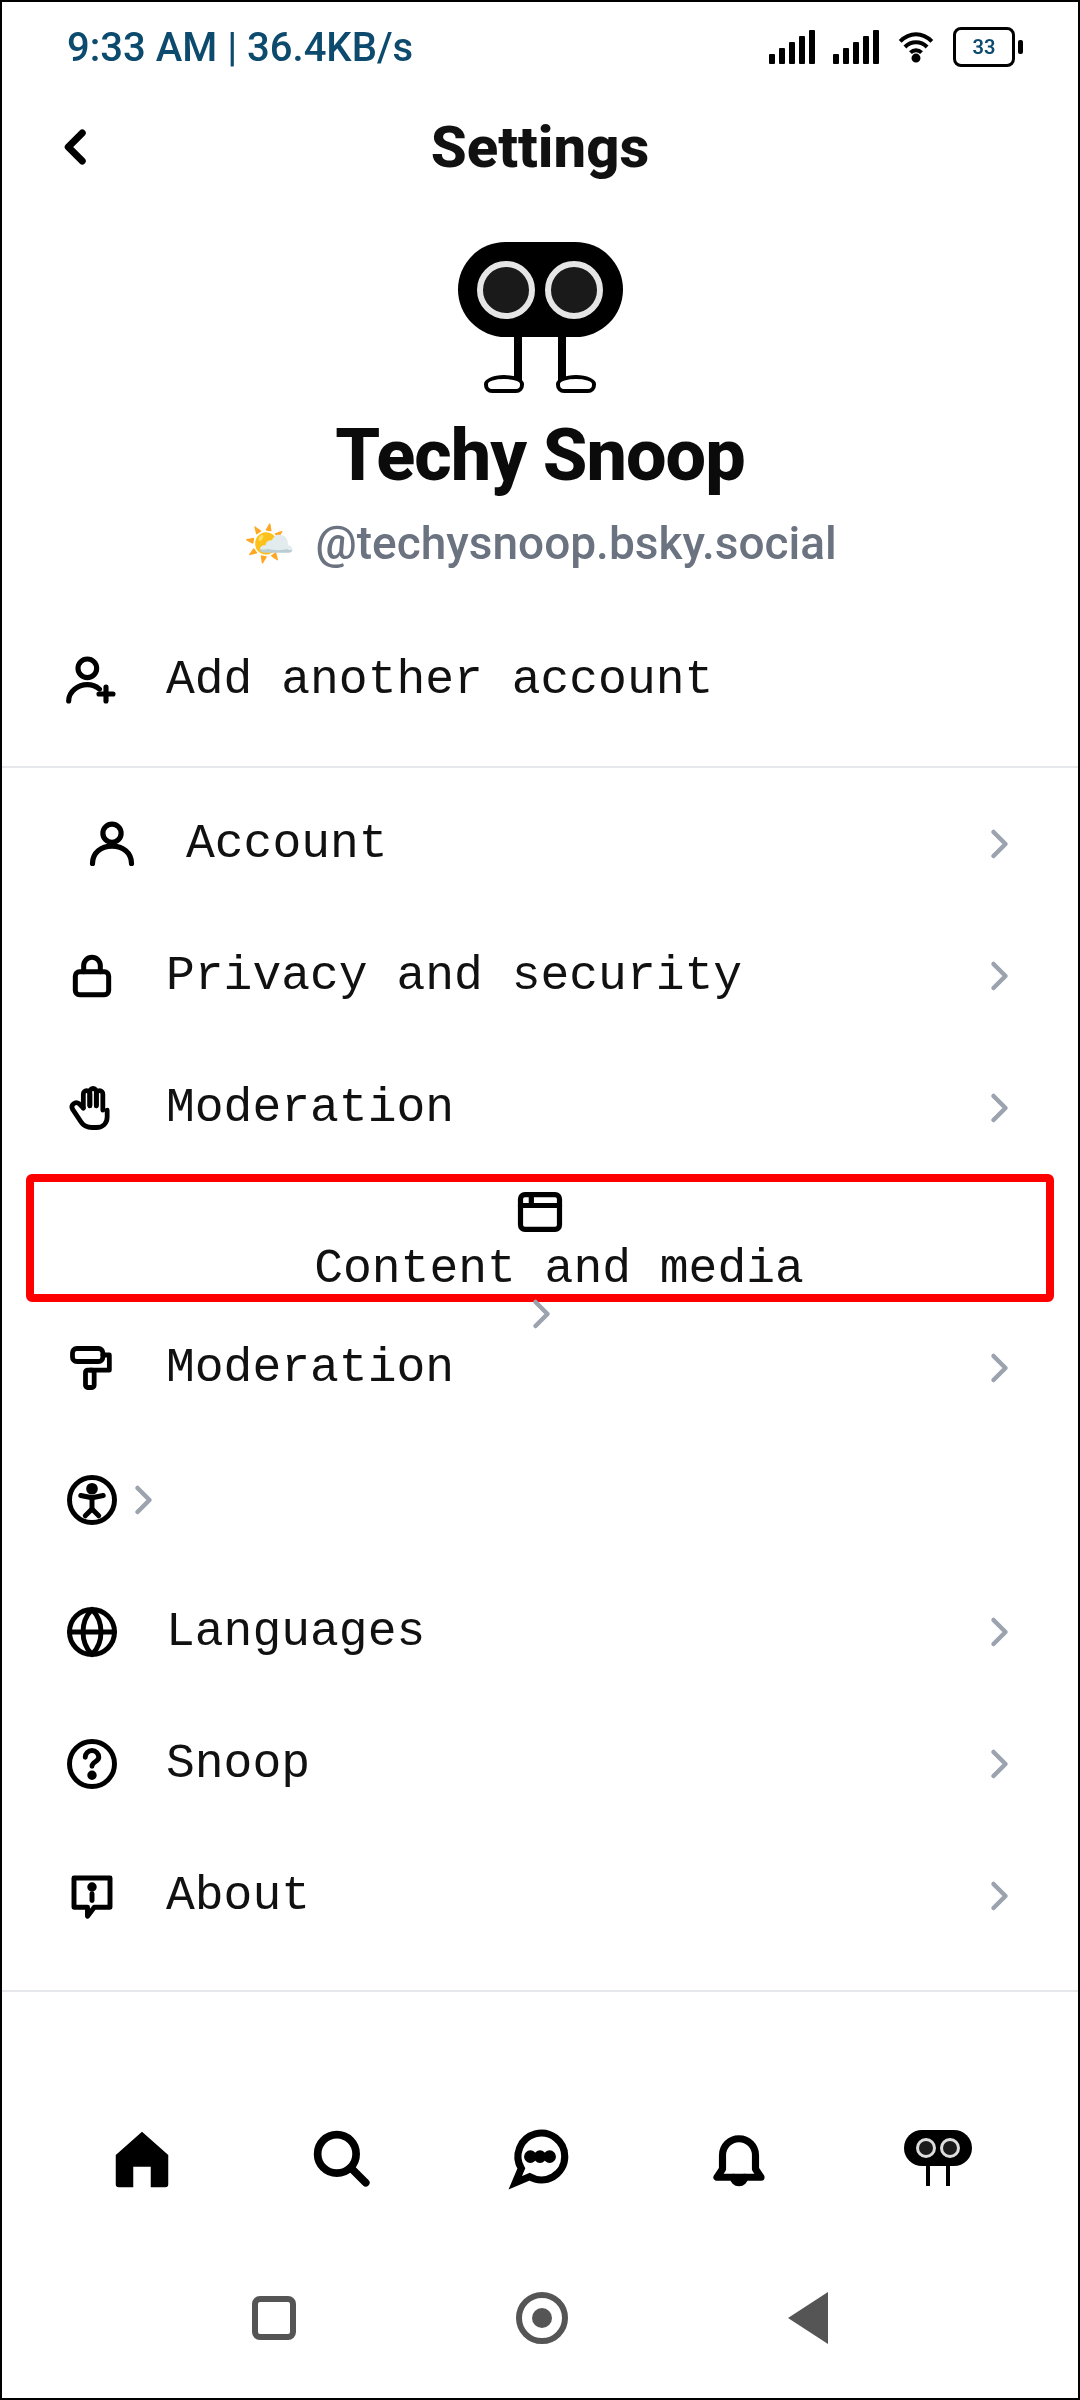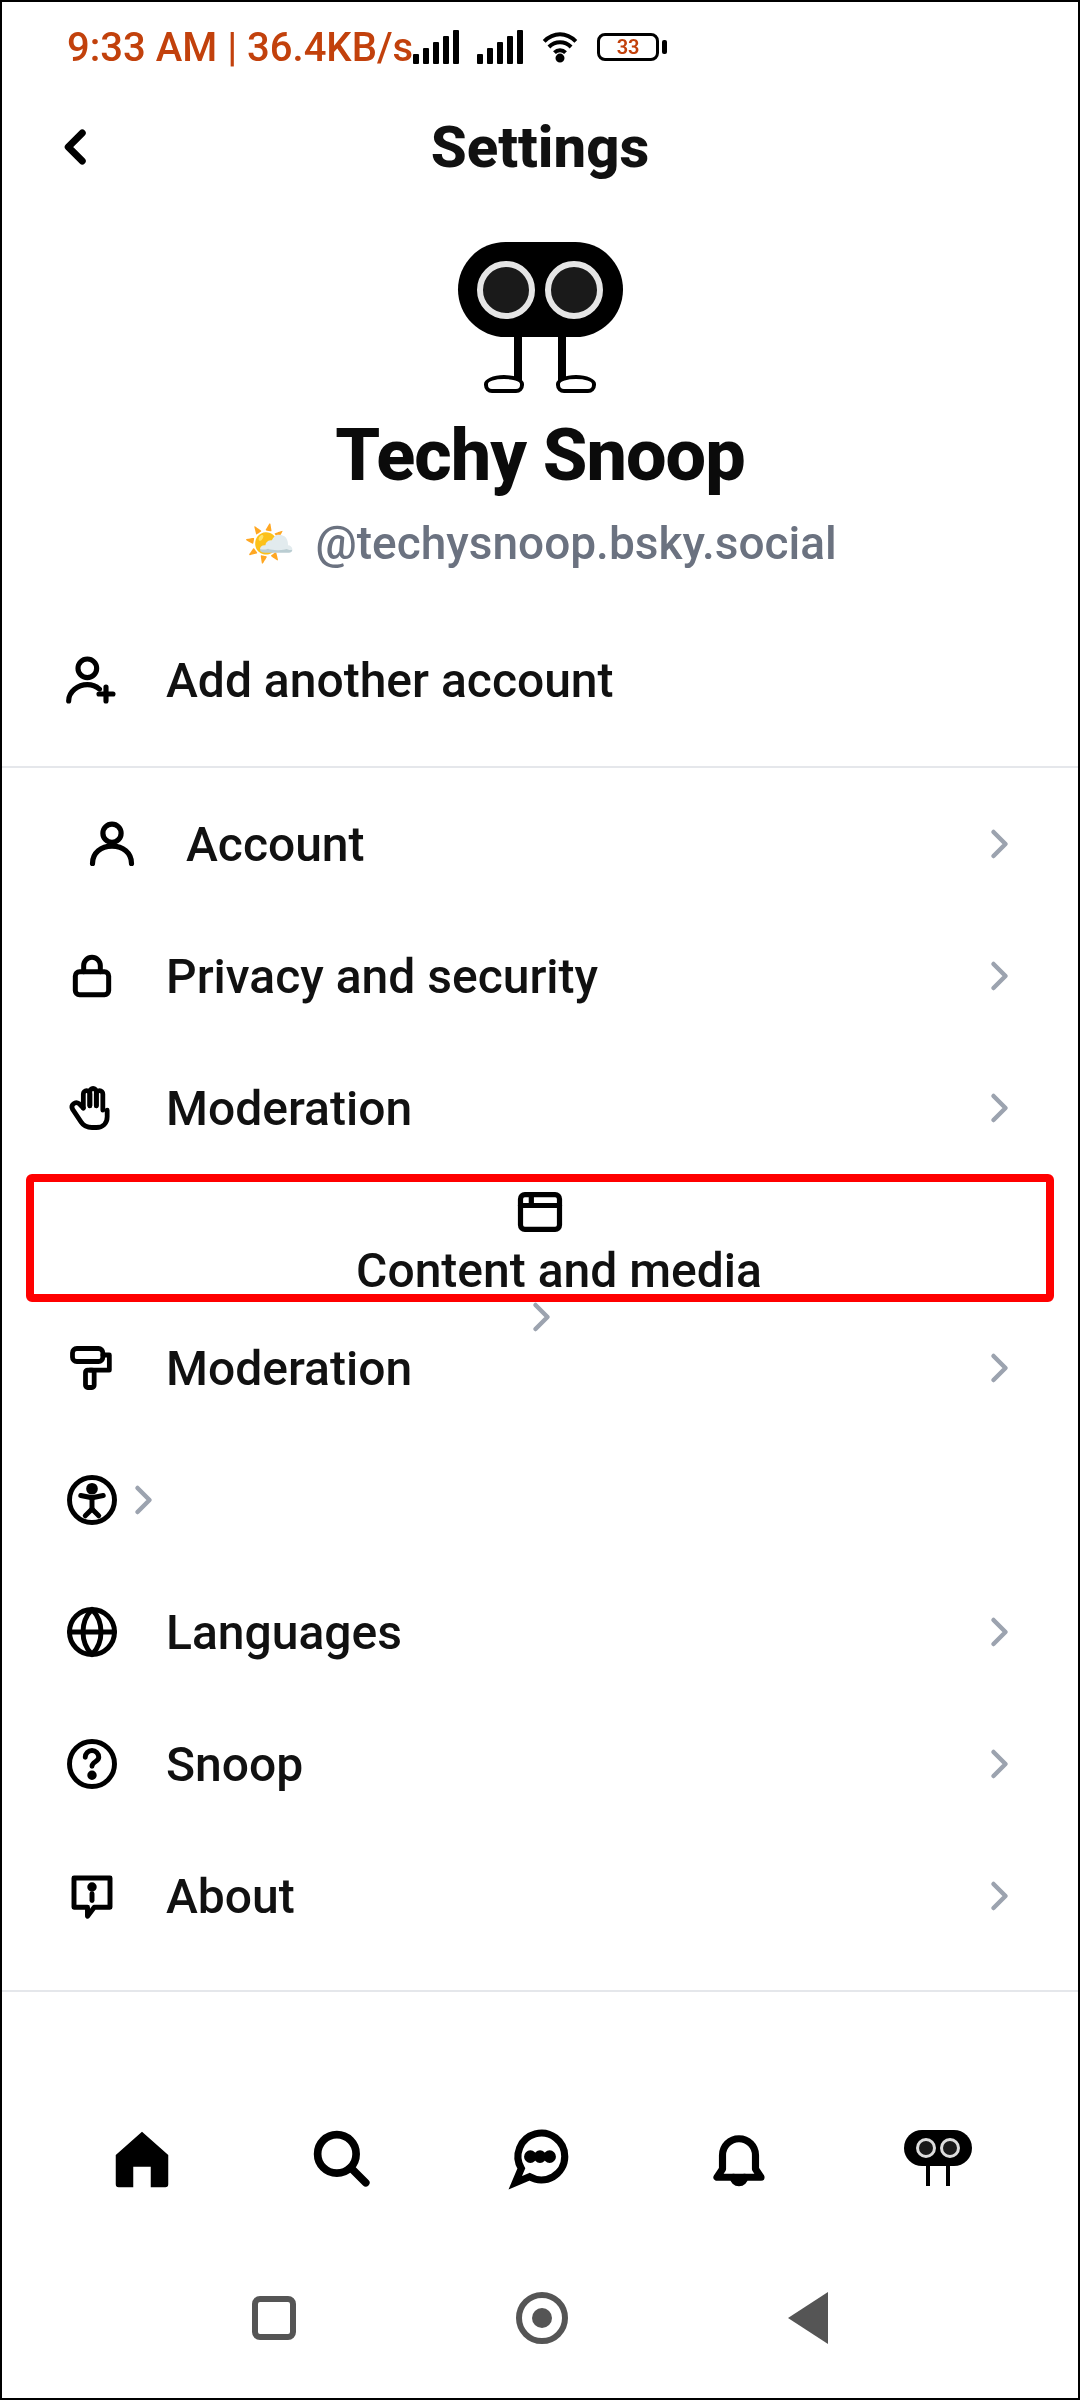--- a/index.html
+++ b/index.html
@@ -10,42 +10,43 @@
     background: #ffffff;
     color: #111;
     position: relative;
     border: 2px solid #000;
   }
   
   .status-bar {
     height: 90px;
     display: flex;
     align-items: center;
-    justify-content: flex-start;
+    justify-content: space-between;
     padding: 0 55px 0 65px;
     font-size: 40px;
     font-weight: 500;
-    color: #c2410c;
+    color: #0c4a6e;
+    gap: 35px;
   }
   .status-right { display:flex; align-items:center; gap:18px; }
   .signal {
     display:inline-flex; align-items:flex-end; gap:4px;
   }
   .signal span{ width:6px; background:#000; border-radius:1px;}
   .signal span:nth-child(1){height:10px}
   .signal span:nth-child(2){height:16px}
   .signal span:nth-child(3){height:22px}
   .signal span:nth-child(4){height:28px}
   .signal span:nth-child(5){height:34px}
   .wifi-ic{width:38px;height:38px;}
   .battery {
     display:inline-flex; align-items:center; gap:3px;
   }
   .battery-body{
-    width:62px; height:28px; border:3px solid #000; border-radius:8px;
+    width:62px; height:40px; border:3px solid #000; border-radius:8px;
     display:flex; align-items:center; justify-content:center;
     font-size:20px; font-weight:600;
   }
   .battery-tip{ width:5px; height:14px; background:#000; border-radius:2px;}
   
   .header {
     height: 110px;
     display:flex;
     align-items:center;
     padding: 0 40px;
@@ -98,20 +99,21 @@
   .row .ic{
     width:60px; height:60px; flex:0 0 60px;
     display:flex; align-items:center; justify-content:center;
   }
   .row .label{
     flex:1;
     font-size:48px;
     font-weight:500;
     color:#111;
     padding-left:44px;
+    font-family:Liberation Mono, monospace;
   }
   .row .chev{
     width:40px; height:40px;
     display:flex; align-items:center; justify-content:center;
   }
   .divider{ height:2px; background:#e5e7eb; margin: 20px 0 0;}
   .highlight{
     border:8px solid #ff0000;
     border-radius:6px;
     margin: 0 24px;

